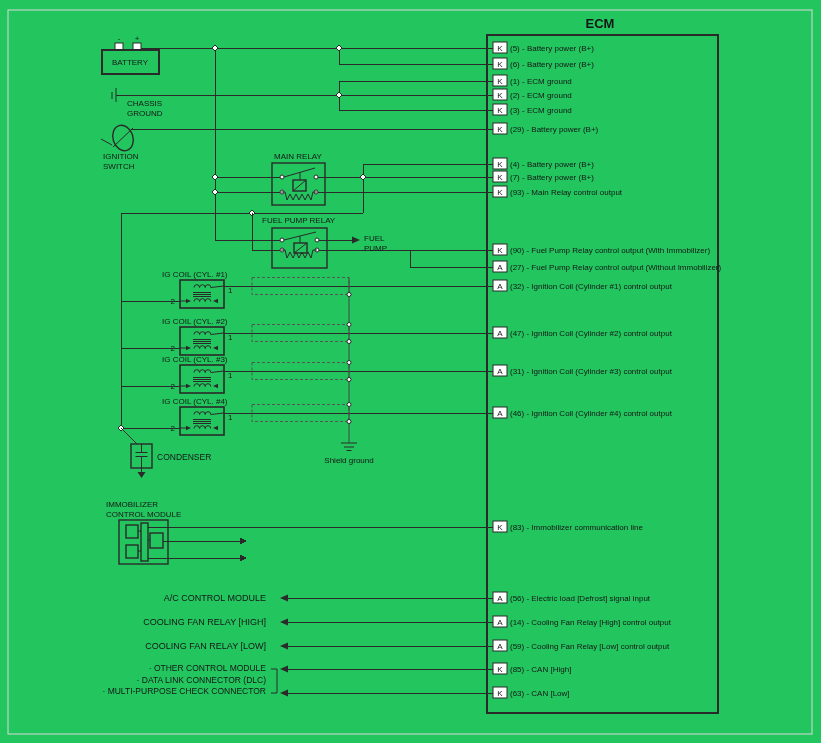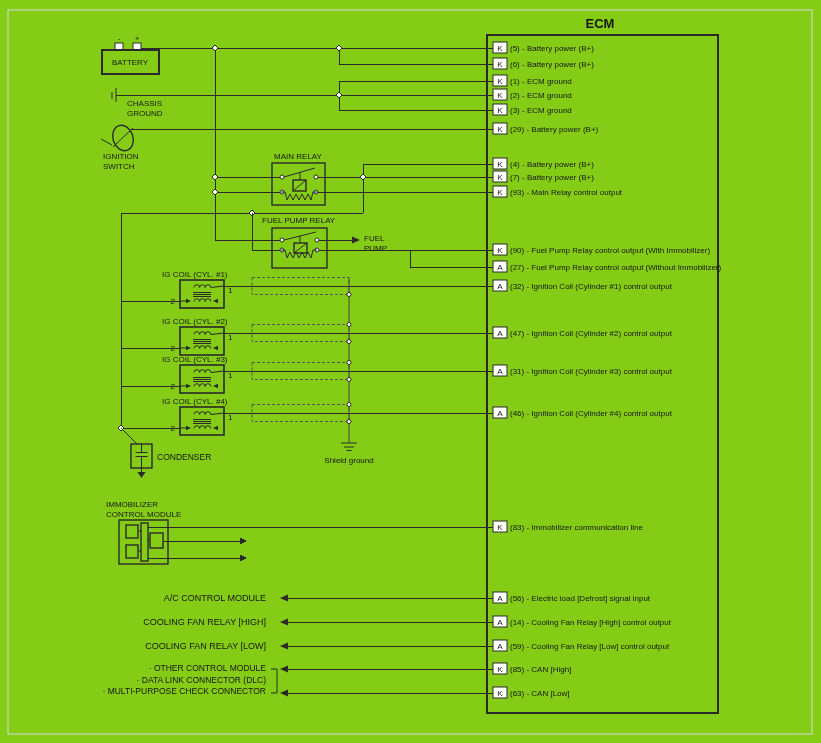--- a/index.html
+++ b/index.html
@@ -1,16 +1,16 @@
 <!DOCTYPE html>
 <html><head>
 <meta charset="utf-8">
 <style>
   html,body{margin:0;padding:0;background:#fff;}
-  .stage{position:relative;width:821px;height:743px;background:#84cc16;overflow:hidden;}
+  .stage{position:relative;width:821px;height:743px;background:#22c55e;overflow:hidden;}
   svg text{font-family:"Liberation Sans","DejaVu Sans",sans-serif;fill:#161616;}
   .t8{font-size:8px;}
   .t85{font-size:8.5px;}
   .t9{font-size:9px;}
   .ttl{font-size:13px;font-weight:bold;}
   .w{stroke:#2a2a2a;stroke-width:1;fill:none;}
   .cr{shape-rendering:crispEdges;}
   .bx{fill:none;stroke:#2a2a2a;stroke-width:1.4;}
   .bx2{fill:none;stroke:#2a2a2a;stroke-width:2;}
   .dash{fill:none;stroke:#555;stroke-width:1;stroke-dasharray:3,2;}

